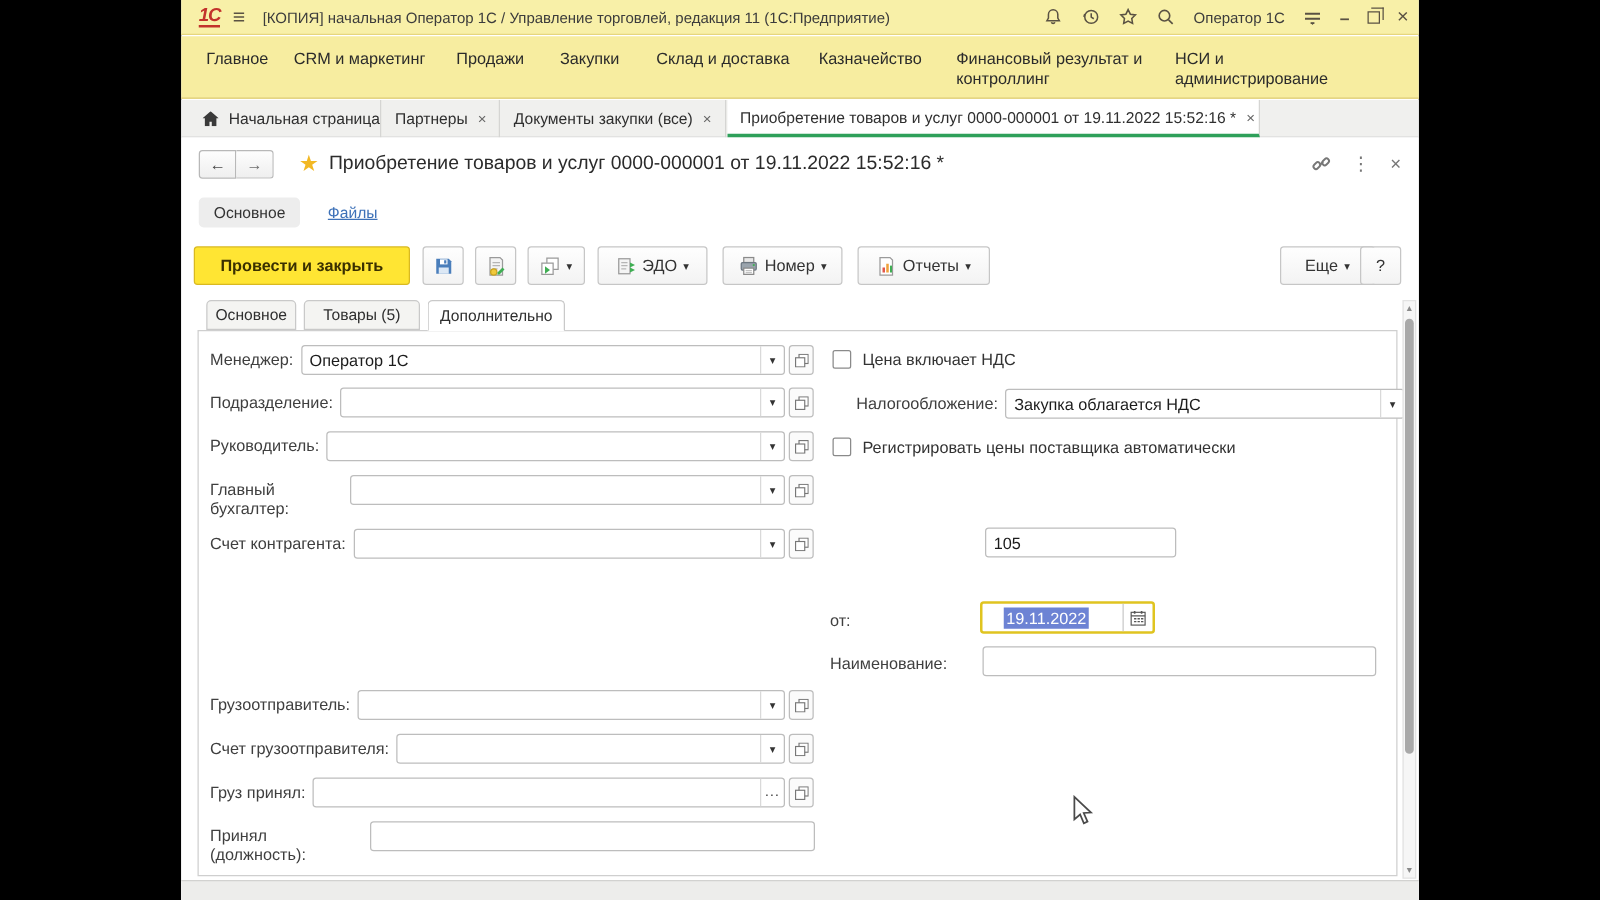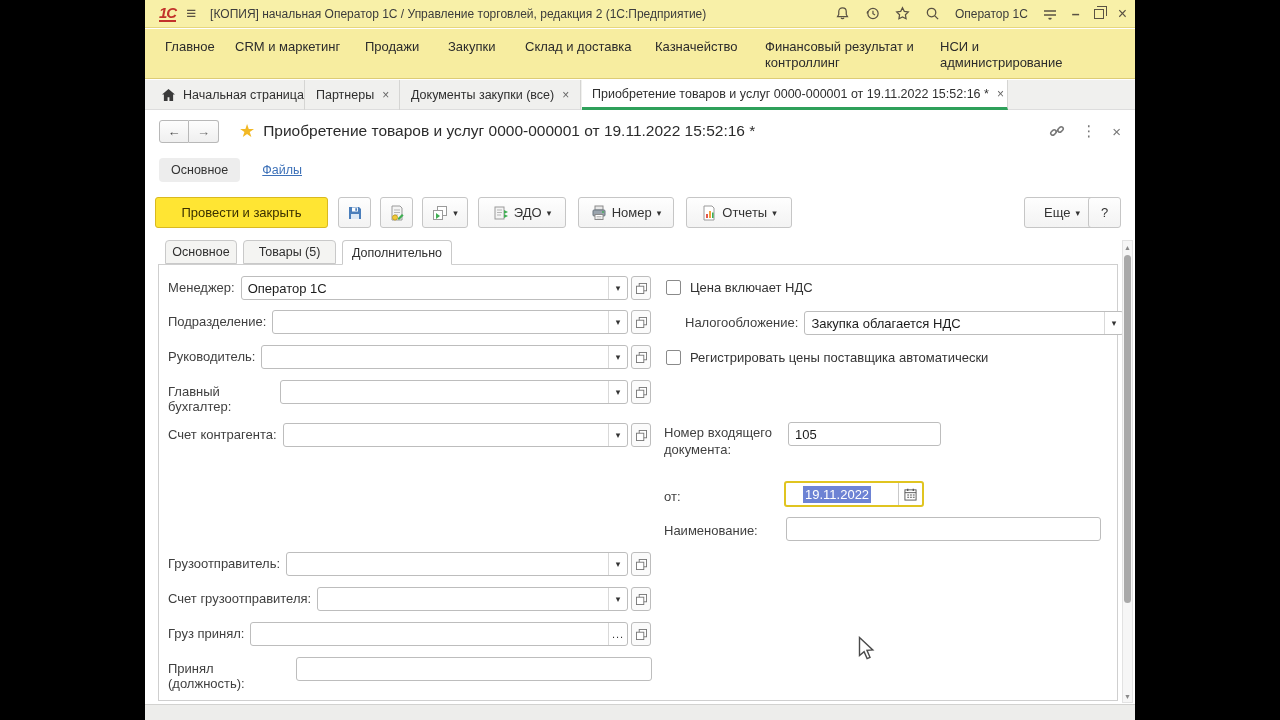--- a/index.html
+++ b/index.html
@@ -44,21 +44,21 @@
   .hdr-right { margin-left:auto; display:flex; align-items:center; gap:16px; color:#777; }
   .hdr-dots { font-size:15px; }
   .hdr-close { font-size:15px; }
 
   .doc-nav { position:absolute; left:14px; top:46px; height:27px; display:flex; align-items:center; gap:22px; }
   .nav-chip { background:#ededed; border-radius:4px; padding:5px 12px; font-size:12.5px; color:#333; }
   .nav-link { color:#3d71b8; font-size:12.5px; text-decoration:underline; cursor:pointer; }
 
   
   .doc-toolbar { position:absolute; left:10px; top:87px; width:966px; height:31px; }
-  .ybtn { position:absolute; left:0; top:0; height:31px; width:173px; background:#ffe533; border:1px solid #d9b920; border-radius:3px; font-weight:normal; font-size:13px; color:#3a3000; display:flex; align-items:center; justify-content:center; cursor:pointer; }
+  .ybtn { position:absolute; left:0; top:0; height:31px; width:173px; background:#ffe533; border:1px solid #d9b920; border-radius:3px; font-weight:bold; font-size:13px; color:#3a3000; display:flex; align-items:center; justify-content:center; cursor:pointer; }
   .ubtn { position:absolute; top:0; height:31px; border:1px solid #c6c6c6; border-radius:3px; background:linear-gradient(#fefefe,#f3f3f3); display:flex; align-items:center; justify-content:center; gap:5px; font-size:13px; color:#333; cursor:pointer; }
   .dd-caret { font-size:9px; color:#333; }
 
   
   .itab { position:absolute; top:130px; height:24px; border:1px solid #c9c9c9; border-radius:4px 4px 0 0; background:#f4f4f2; font-size:12.5px; color:#2f2f2f; display:flex; align-items:center; justify-content:center; cursor:pointer; z-index:1; }
   .itab.active { background:#fff; height:25px; border-bottom:1px solid #fff; z-index:3; }
 
   .panel { position:absolute; left:13px; top:154px; width:960px; height:437px; border:1px solid #cfcfcf; background:#fff; z-index:2; }
 
   
@@ -88,21 +88,21 @@
   svg { display:block; }
 </style>
 </head>
 <body>
 
 <div class="app">
 
   <div class="titlebar">
     <span class="logo">1С</span>
     <span class="hamburger">≡</span>
-    <span class="win-title">[КОПИЯ] начальная Оператор 1С / Управление торговлей, редакция 2  (1С:Предприятие)</span>
+    <span class="win-title">[КОПИЯ] начальная Оператор 1С / Управление торговлей, редакция 11  (1С:Предприятие)</span>
     <div class="tb-right">
       <span class="tb-ico">
         <svg width="15" height="15" viewBox="0 0 16 16" fill="none" stroke="#5a5243" stroke-width="1.3">
             <path d="M8 2c2.4 0 4 1.8 4 4v3l1.3 2.3H2.7L4 9V6c0-2.2 1.6-4 4-4z"></path>
             <path d="M6.5 12.5a1.6 1.6 0 0 0 3 0"></path>
           </svg>
       </span>
       <span class="tb-ico">
         <svg width="15" height="15" viewBox="0 0 16 16" fill="none" stroke="#5a5243" stroke-width="1.3">
             <circle cx="8.5" cy="8" r="5.5"></circle>
@@ -396,21 +396,20 @@
         <span class="val">Закупка облагается НДС</span>
         <span class="dd">▾</span>
       </div>
     </div>
 
     <div class="cb-row" style="left:521px; top:240px">
       <span class="checkbox"></span>
       <span class="cb-label">Регистрировать цены поставщика автоматически</span>
     </div>
 
-    <span class="flabel-abs" style="left:519px; top:314px; width:122px">Номер входящего документа:</span>
     <div class="txt-input" style="position:absolute; left:643px; top:312px; width:153px; z-index:4"><span>105</span></div>
 
     <span class="flabel-abs" style="left:519px; top:378px">от:</span>
     <div class="date-group" style="left:639px; top:371px">
       <span class="date-val">
           <span class="date-sel">19.11.2022</span>
         </span>
       <span class="cal-btn">
         <svg width="13" height="13" viewBox="0 0 14 14" fill="none" stroke="#555">
             <rect x="1" y="2" width="12" height="11" fill="#fff"></rect>

